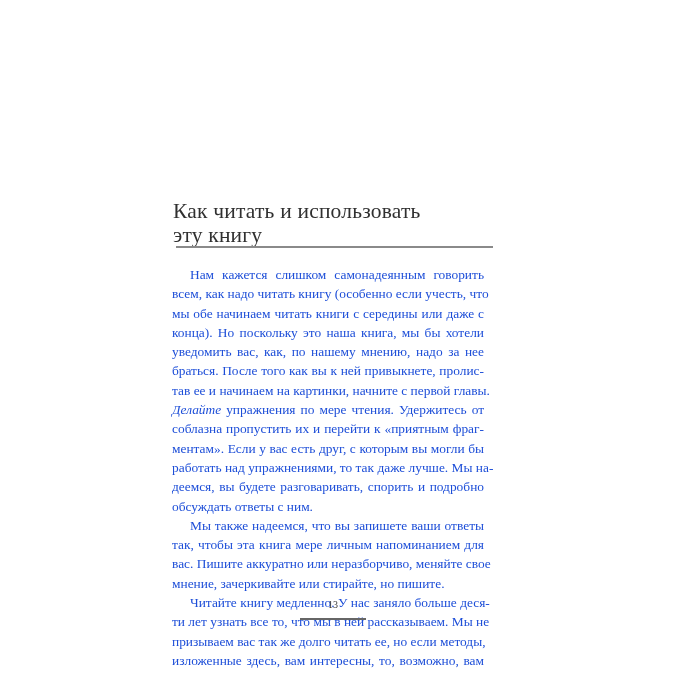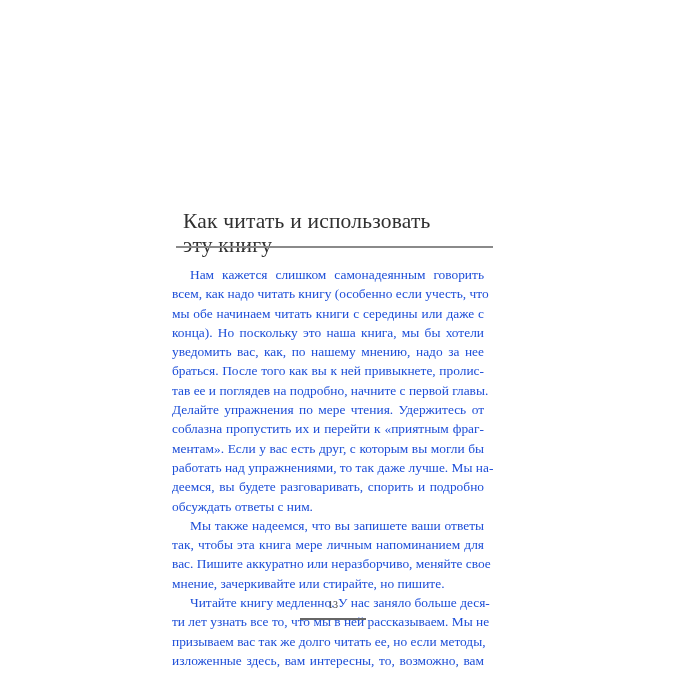--- a/index.html
+++ b/index.html
@@ -5,37 +5,37 @@
   html, body { margin: 0; padding: 0; }
   body {
     width: 700px; height: 700px; background: #ffffff;
     position: relative; overflow: hidden;
     font-family: "Liberation Serif", "DejaVu Serif", serif;
     color: #2a2a2a;
   }
   .heading {
     position: absolute; left: 172px; top: 198px; width: 330px;
     font-size: 21.5px; line-height: 24px; color: #303030;
-    font-weight: normal; margin: 11px; letter-spacing: 0.2px;
+    font-weight: normal; margin: 1px; letter-spacing: 0.2px;
   }
   .heading-rule {
     position: absolute; left: 176px; top: 246px; width: 317px; height: 2px;
     background: #8a8a8a;
   }
   .body-text {
     position: absolute; left: 172px; top: 265px; width: 312px;
     font-size: 13.4px; line-height: 19.3px; color: #1d4ed8;
   }
   .line {
     display: block; white-space: nowrap; text-align: justify;
     text-align-last: justify; height: 19.3px;
   }
   .line.last { text-align-last: left; }
   .line.indent { padding-left: 18px; }
-  .italic { }
+  .italic { font-style: italic; }
   .page-number {
     position: absolute; left: 300px; width: 66px; top: 599px;
     text-align: center; font-size: 10px; color: #333;
   }
   .page-rule {
     position: absolute; left: 300px; top: 618px; width: 66px; height: 1.5px;
     background: #666;
   }
 </style>
 </head>
@@ -49,21 +49,21 @@
   <div class="heading-rule"></div>
 
   <div class="body-text">
 
     <span class="line indent">Нам кажется слишком самонадеянным говорить</span>
     <span class="line">всем, как надо читать книгу (особенно если учесть, что</span>
     <span class="line">мы обе начинаем читать книги с середины или даже с</span>
     <span class="line">конца). Но поскольку это наша книга, мы бы хотели</span>
     <span class="line">уведомить вас, как, по нашему мнению, надо за нее</span>
     <span class="line">браться. После того как вы к ней привыкнете, пролис-</span>
-    <span class="line">тав ее и поглядев на подробно, начните с первой главы.</span>
+    <span class="line">тав ее и начинаем на картинки, начните с первой главы.</span>
     <span class="line"><span class="italic">Делайте</span><span> упражнения по мере чтения. Удержитесь от</span></span>
     <span class="line">соблазна пропустить их и перейти к «приятным фраг-</span>
     <span class="line">ментам». Если у вас есть друг, с которым вы могли бы</span>
     <span class="line">работать над упражнениями, то так даже лучше. Мы на-</span>
     <span class="line">деемся, вы будете разговаривать, спорить и подробно</span>
     <span class="line last">обсуждать ответы с ним.</span>
 
     <span class="line indent">Мы также надеемся, что вы запишете ваши ответы</span>
     <span class="line">так, чтобы эта книга мере личным напоминанием для</span>
     <span class="line">вас. Пишите аккуратно или неразборчиво, меняйте свое</span>

